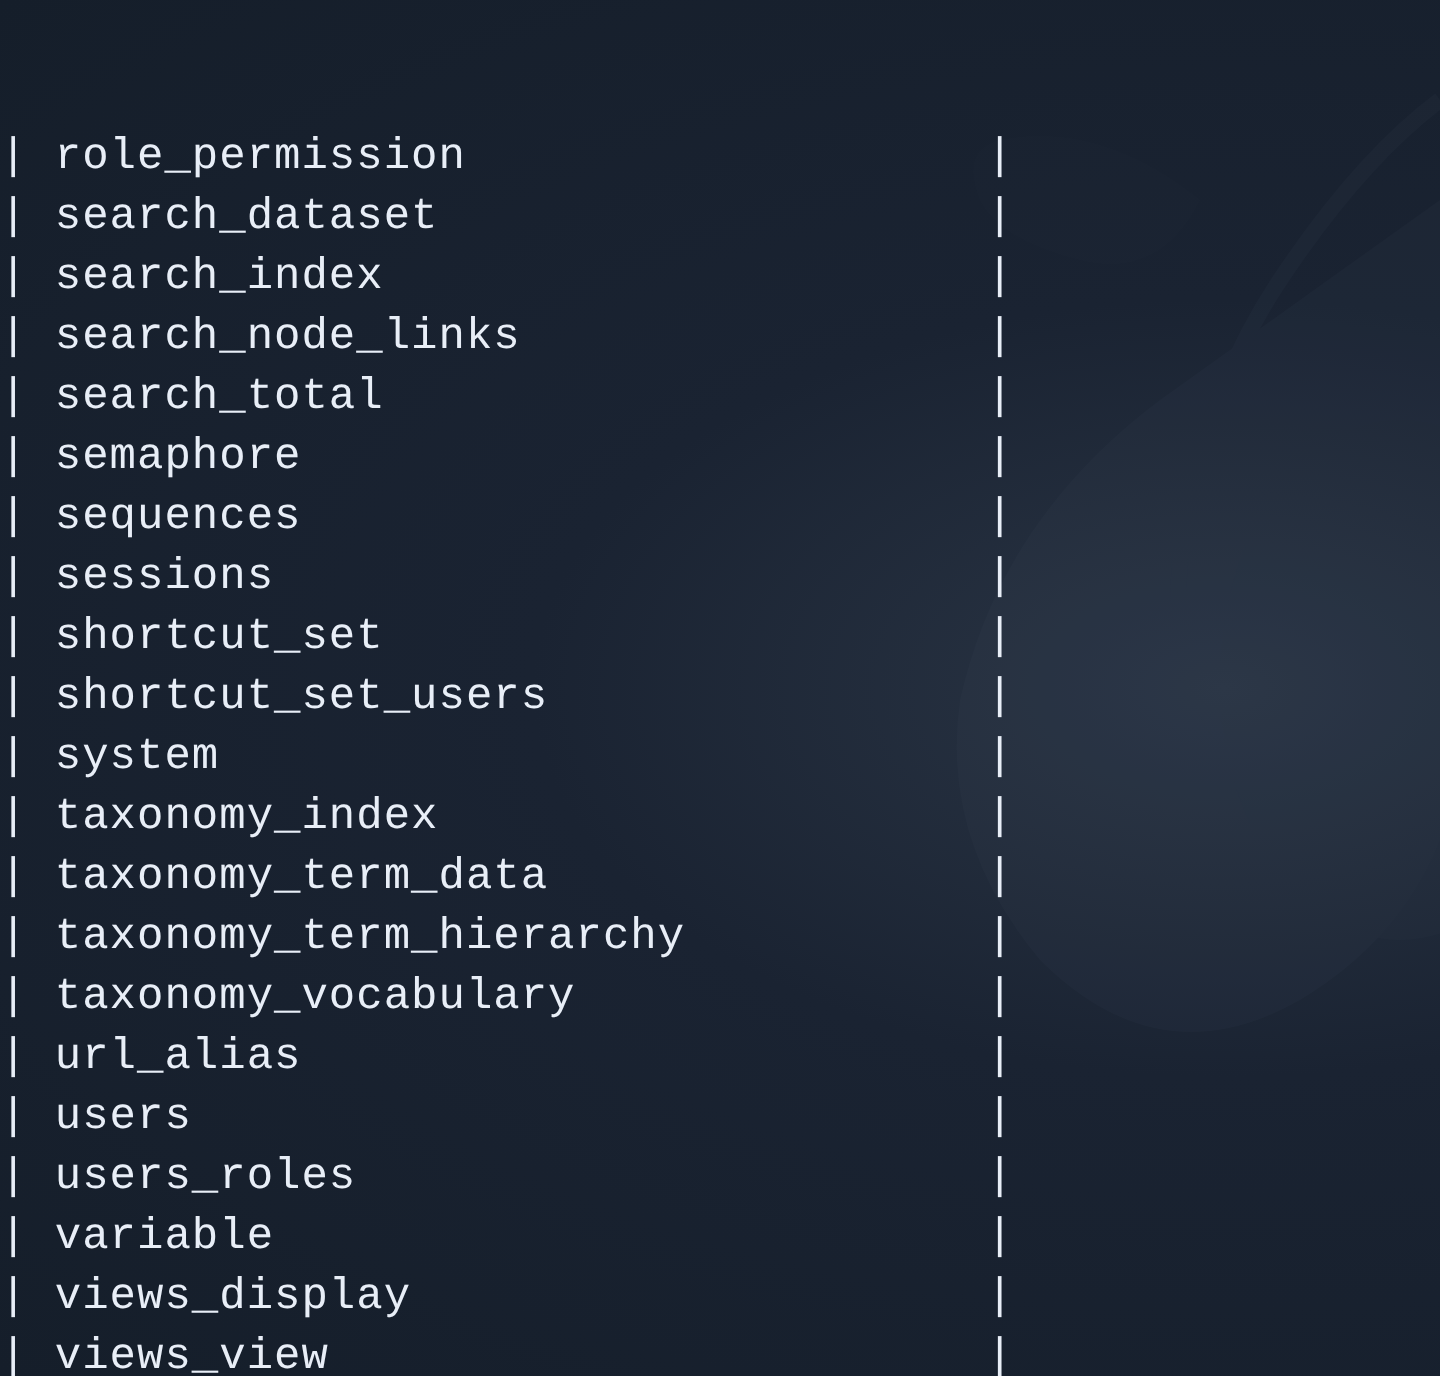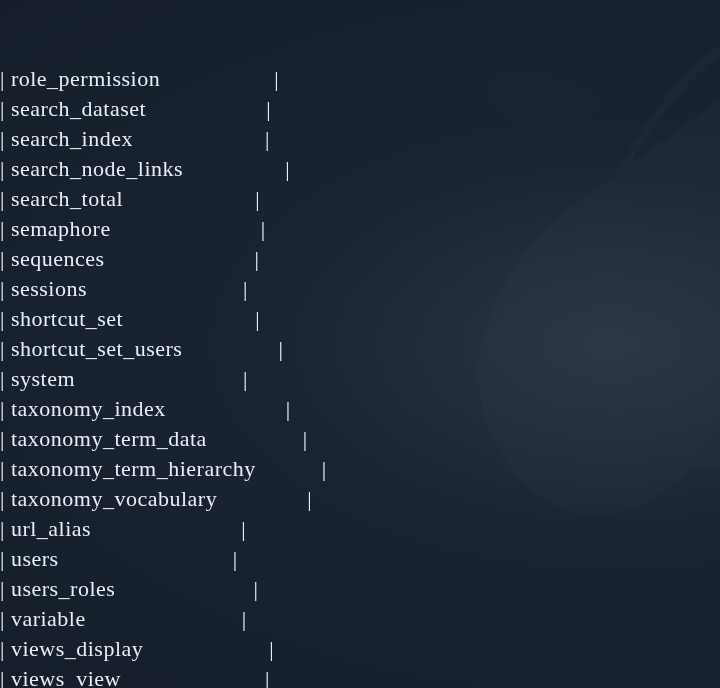--- a/index.html
+++ b/index.html
@@ -27,21 +27,20 @@
     }
     .terminal-output {
       position: relative;
       padding: 4px 0 0 0;
       white-space: pre;
       letter-spacing: 0.5px;
     }
     .row {
       display: block;
       height: 30px;
-      font-family: Liberation Serif, serif;
     }
     .pipe { color: #e8eef7; }
     .table-name { color: #e8eef7; }
   </style>
 </head>
 <body>
 
 <svg class="dragon-overlay" viewBox="0 0 420 688">
   <path d="M 420 100 Q 350 150 280 200 Q 200 260 180 350 Q 170 420 220 480 Q 280 540 350 500 Q 400 470 420 420 Z" fill="#4a5568"></path>
   <path d="M 420 50 Q 380 80 340 140 Q 300 200 290 280 Q 285 340 320 380" fill="none" stroke="#4a5568" stroke-width="8"></path>

